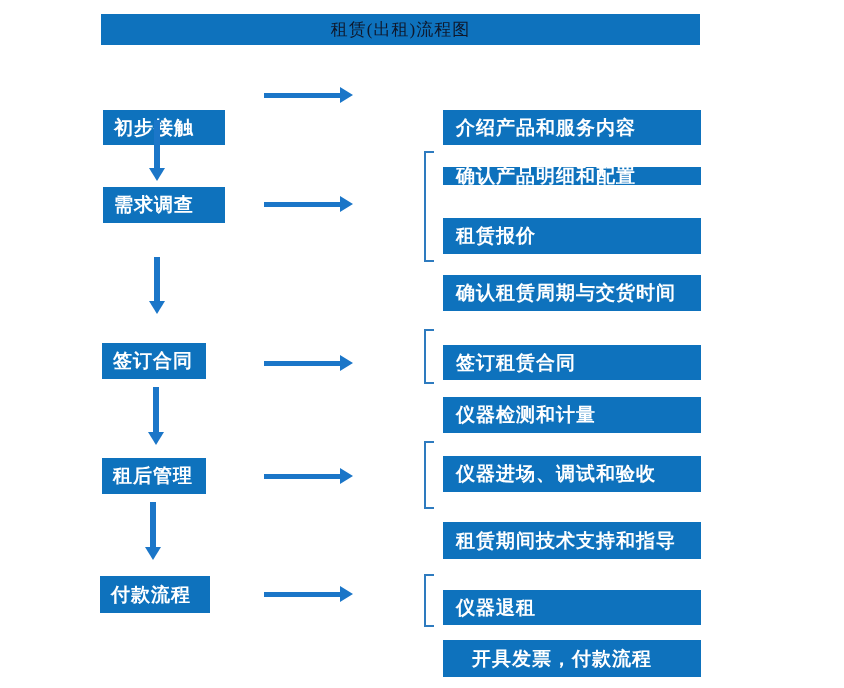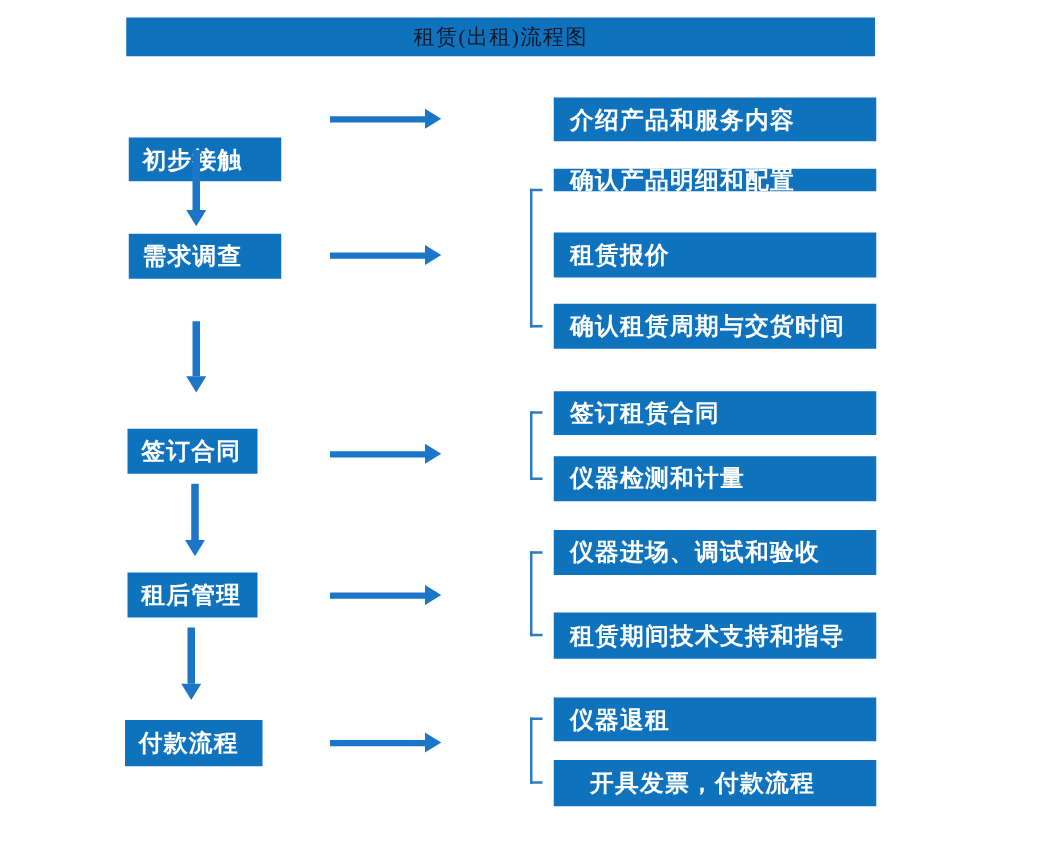--- a/index.html
+++ b/index.html
@@ -26,21 +26,21 @@
     position:absolute;
     left:101px;top:14px;width:599px;height:31px;
     background:#0e72bd;
     color:#0f172a;
     font-weight:normal;
     font-size:17px;
     letter-spacing:1px;
     display:flex;align-items:center;justify-content:center;
   }
   .leftbox{padding-left:11px;}
-  .rightbox{left:443px;width:258px;padding-left:13px;}
+  .rightbox{left:443px;width:258px;padding-left:13px;margin-top:32px;}
   
   .harrow{position:absolute;width:89px;height:16px;}
   .harrow .shaft{position:absolute;left:0;top:6px;width:77px;height:5px;background:#1b76c8;}
   .harrow .head{position:absolute;right:0;top:0;width:0;height:0;
     border-left:13px solid #1b76c8;border-top:8px solid transparent;border-bottom:8px solid transparent;}
   
   .varrow{position:absolute;width:17px;}
   .varrow .shaft{position:absolute;left:5px;top:0;width:6px;background:#1b76c8;}
   .varrow .head{position:absolute;bottom:0;left:0;width:0;height:0;
     border-top:13px solid #1b76c8;border-left:8.5px solid transparent;border-right:8.5px solid transparent;}

